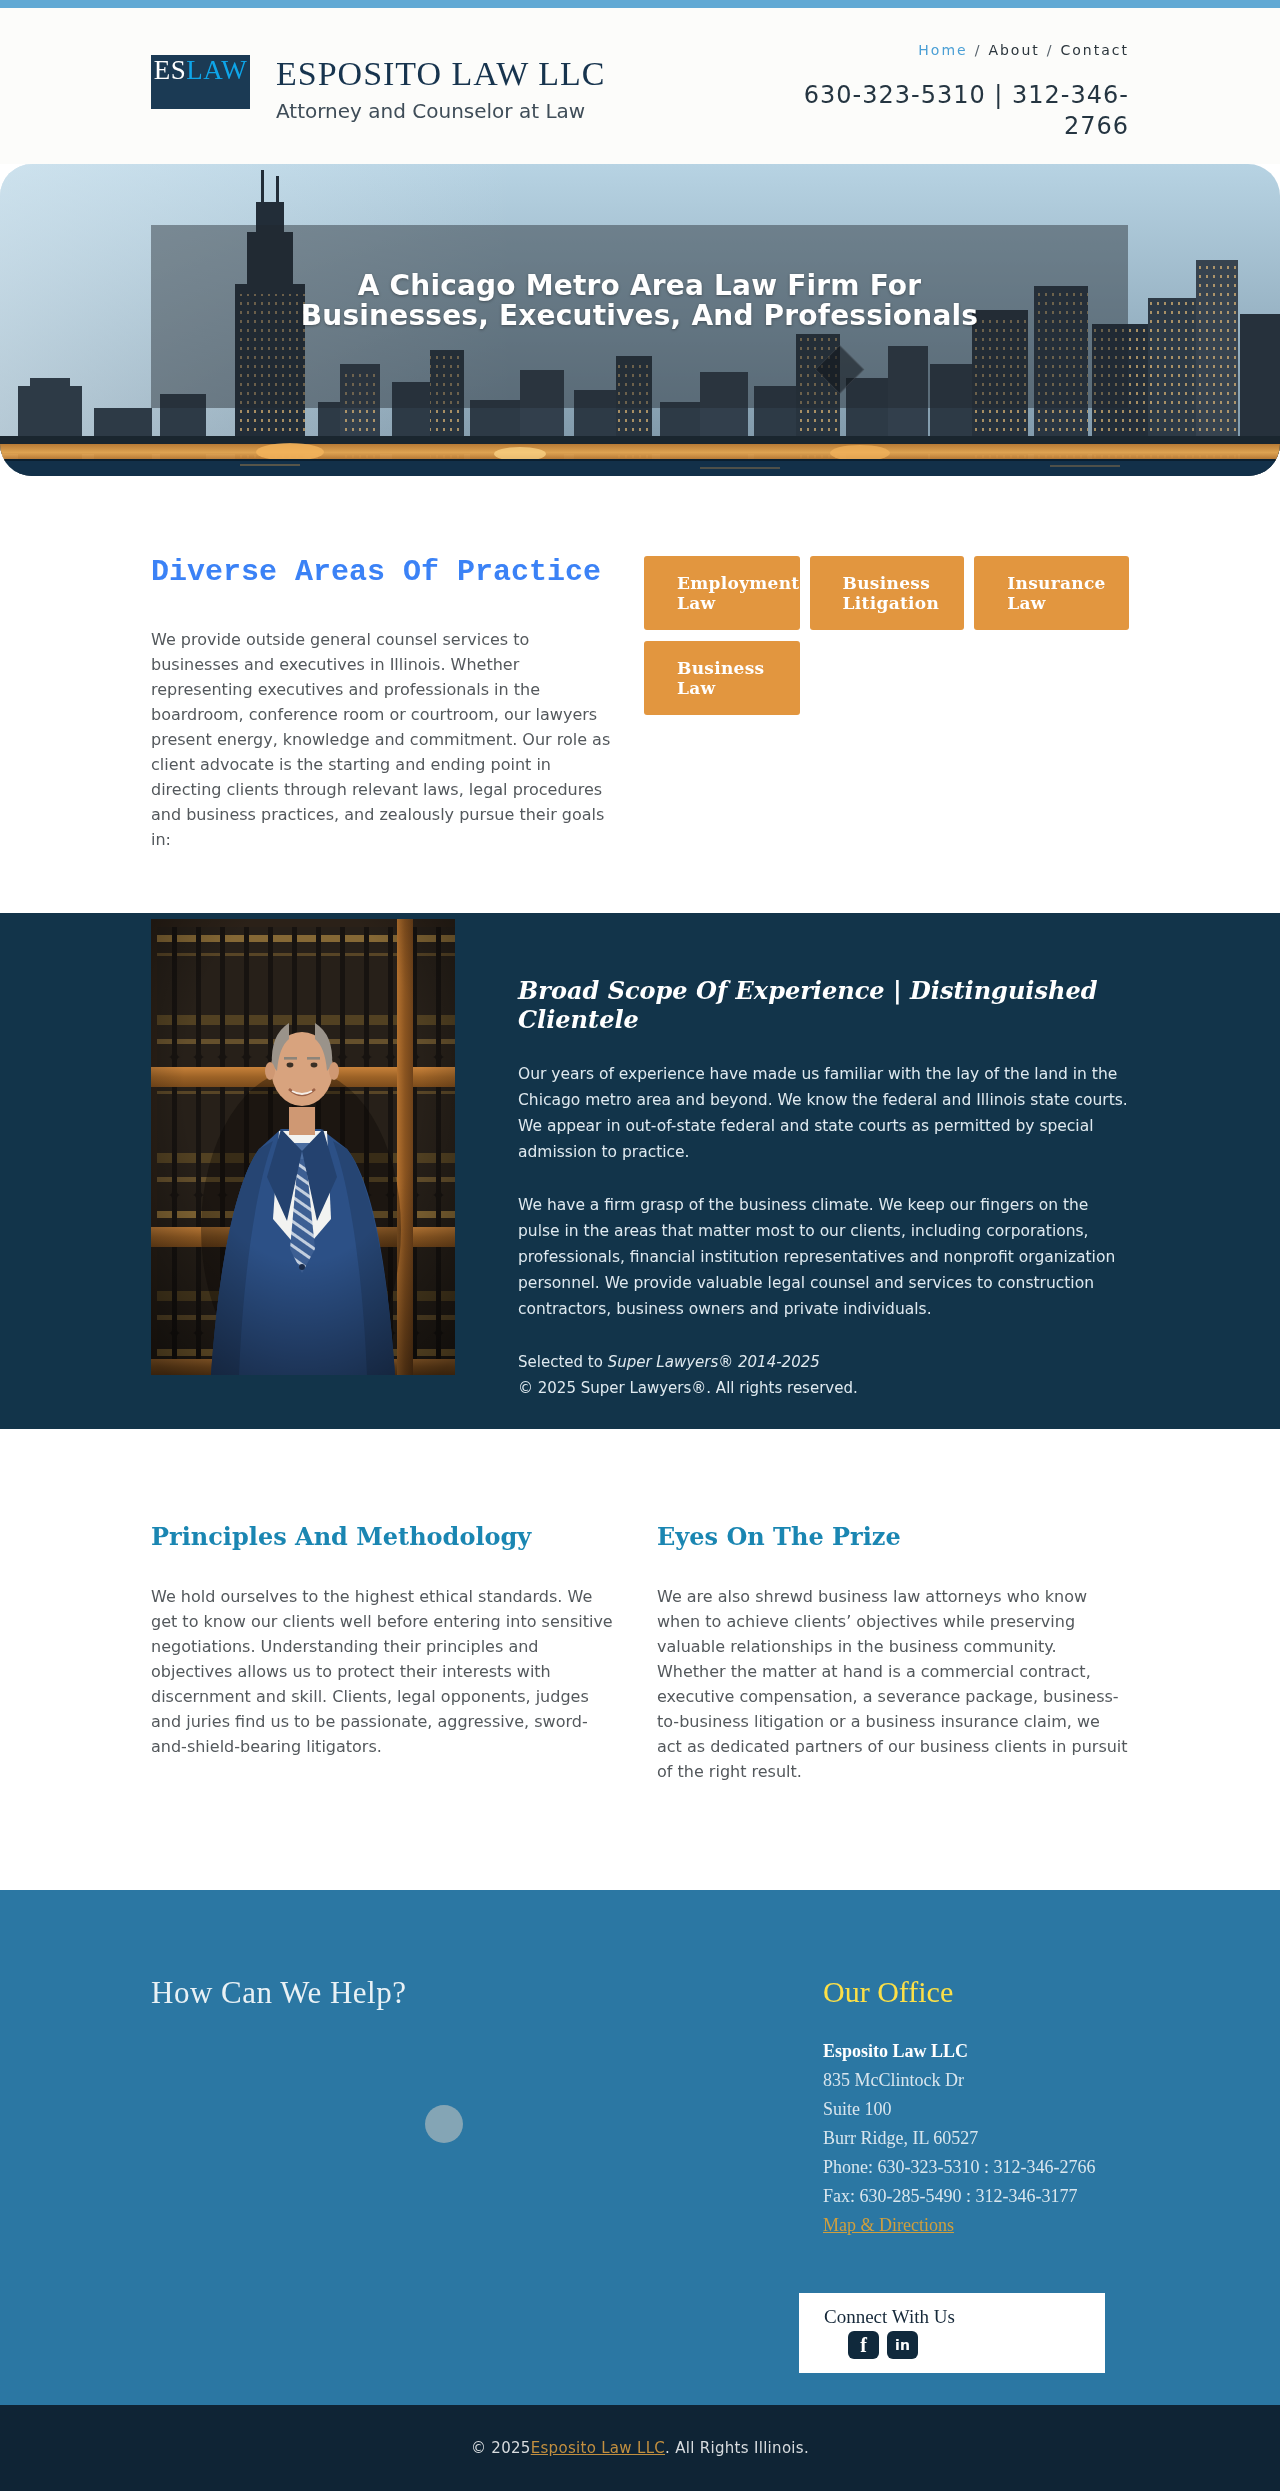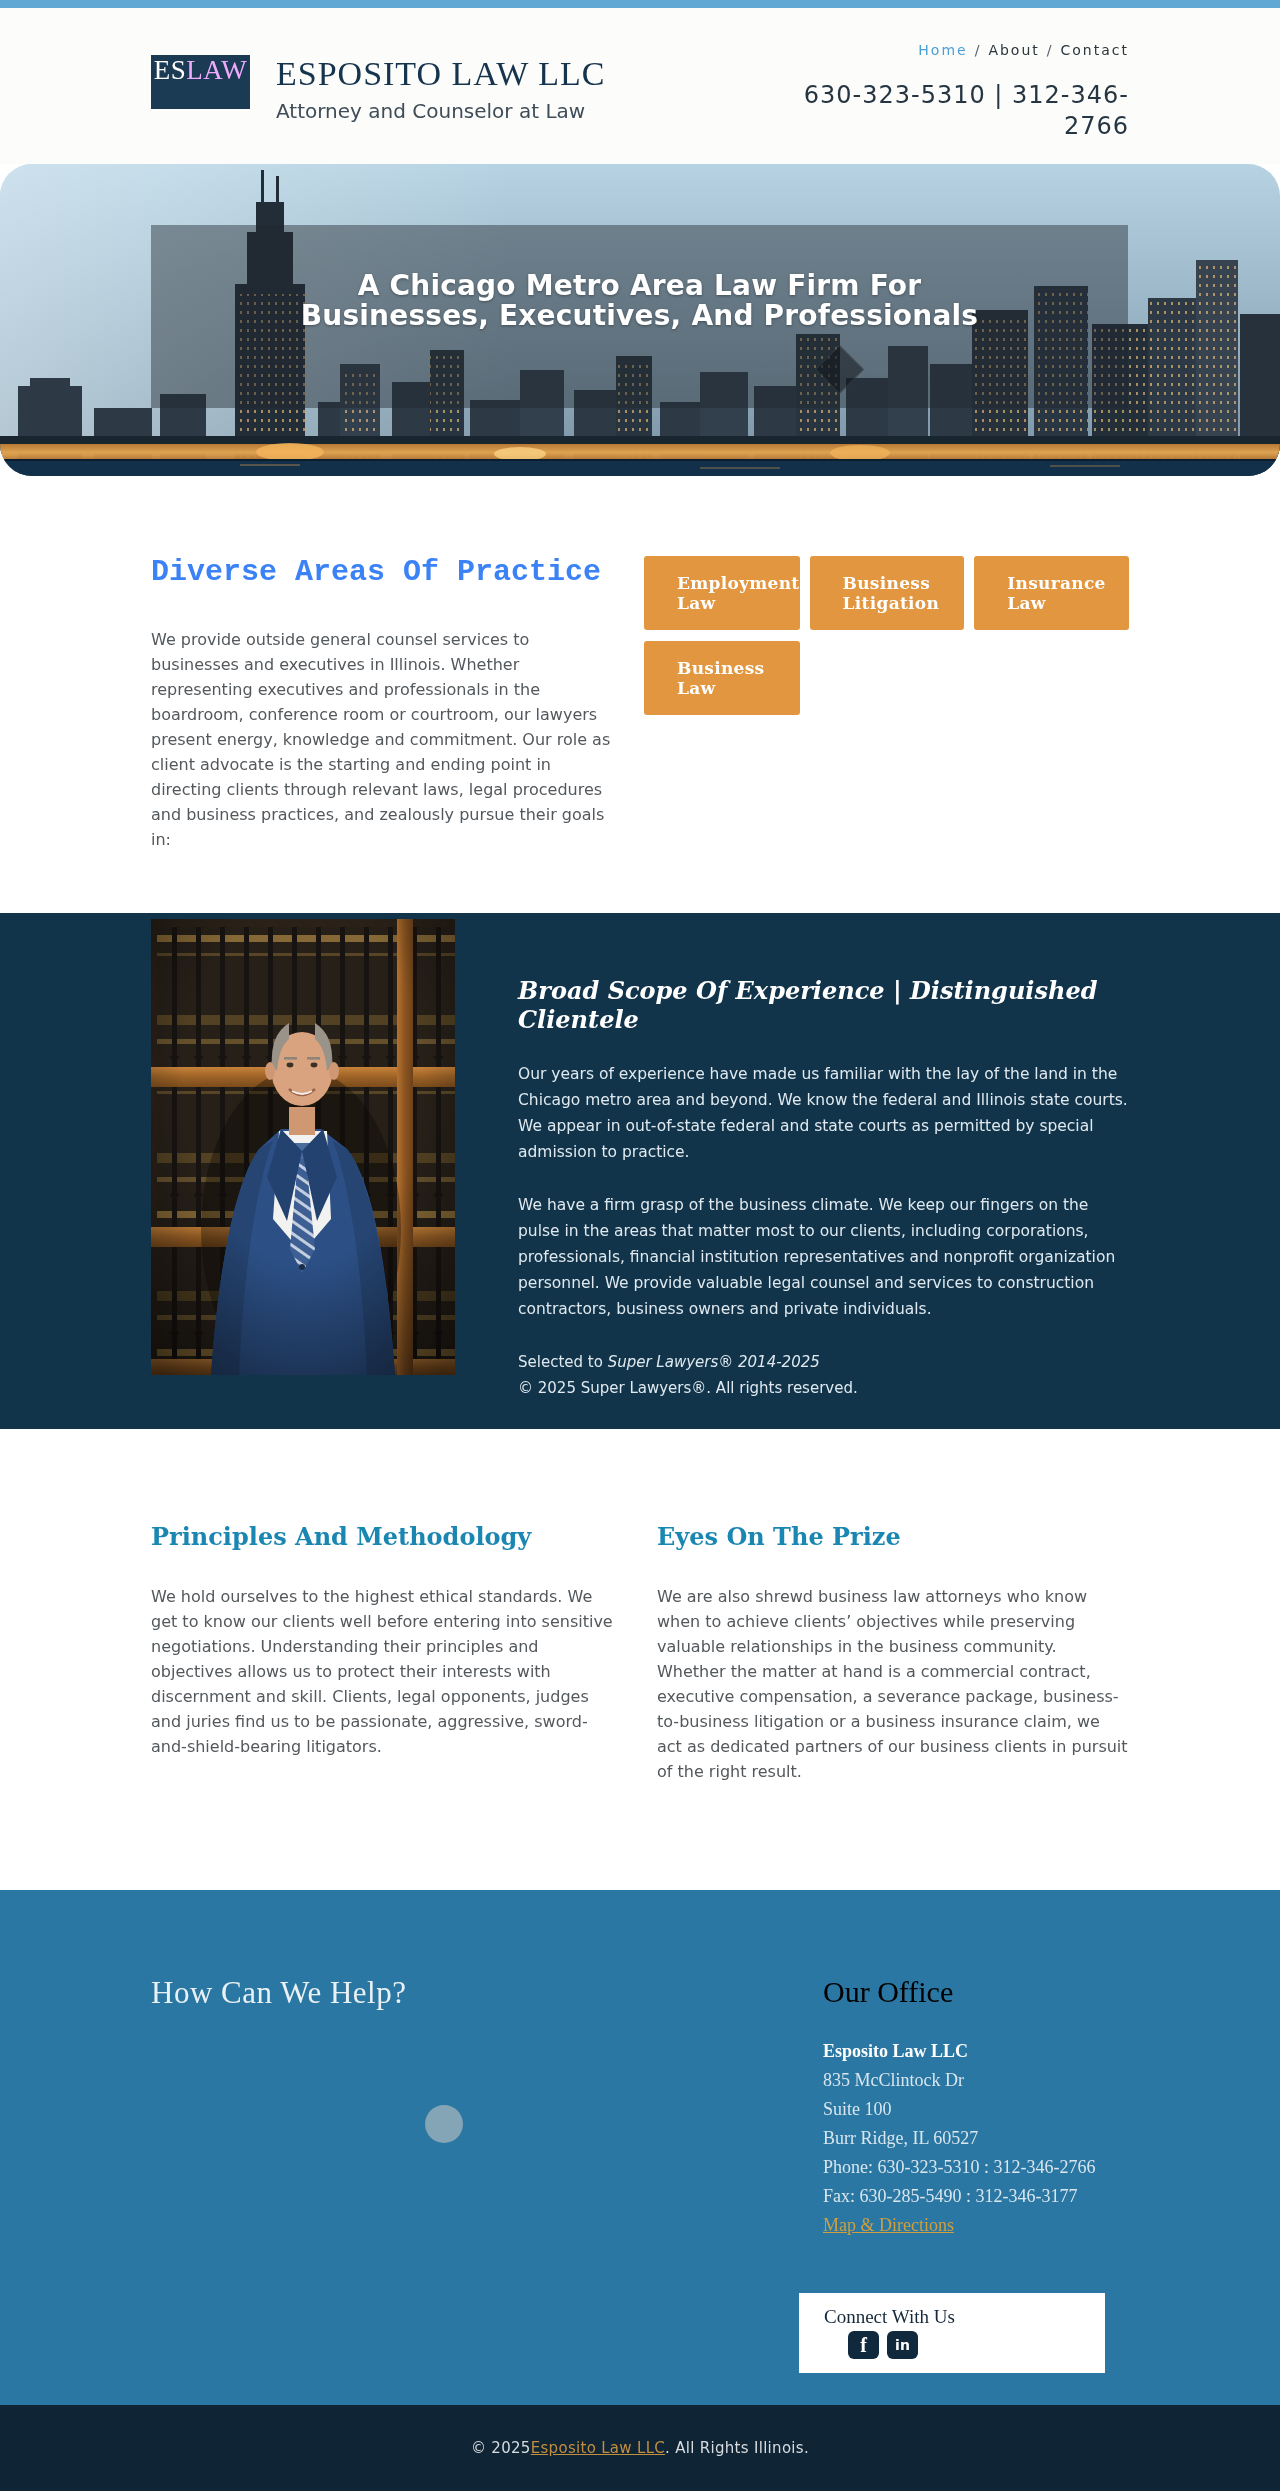--- a/index.html
+++ b/index.html
@@ -8,21 +8,21 @@
 
   
   .topbar{height:8px;background:#61a9d4;}
 
   
   .header{height:156px;background:#fcfcfa;position:relative;box-sizing:border-box;}
   .header .container{height:156px;}
   .logo-wrap{position:absolute;left:0;top:47px;display:flex;align-items:flex-start;cursor:pointer;}
   .logo-box{width:99px;height:54px;background:#1b3a54;display:flex;justify-content:center;
             font-family:"Liberation Serif",serif;font-size:27px;letter-spacing:.5px;color:#ffffff;}
-  .logo-law{color:#f0abfc;}
+  .logo-law{color:#0ea5e9;}
   .firm{margin-left:26px;}
   .firm-name{font-family:"Liberation Serif",serif;font-size:34px;color:#17344e;letter-spacing:1px;line-height:1.1;}
   .firm-tag{font-size:20px;color:#3f4d58;margin-top:7px;}
   .topnav{position:absolute;right:0;top:34px;font-size:14px;letter-spacing:2px;}
   .topnav a{text-decoration:none;color:#2b353c;cursor:pointer;}
   .topnav a.active{color:#4a9fd5;}
   .topnav .sep{color:#59646d;margin:0 7px;}
   .phone{position:absolute;right:0;top:72px;width:340px;text-align:right;font-size:24px;line-height:31px;
          color:#253541;letter-spacing:1px;}
 
@@ -62,21 +62,21 @@
   .cols-flex{display:flex;}
   .col-l{width:466px;margin-right:40px;}
   .col-r{width:472px;}
   h3.teal{font-family:"DejaVu Serif",serif;font-weight:bold;color:#1a86b2;font-size:24px;margin:0 0 33px 0;line-height:1.15;}
 
   
   .sec-footer{height:515px;box-sizing:border-box;background:#2b77a3;padding-top:85px;overflow:hidden;}
   .footer-help{font-family:"Liberation Serif",serif;font-size:31px;color:#e9f1f5;letter-spacing:.5px;margin:0;font-weight:normal;}
   .footer-circle{position:absolute;left:274px;top:130px;width:38px;height:38px;border-radius:50%;background:#84a5b5;}
   .office{position:absolute;left:672px;top:0;width:306px;}
-  .office h4{font-family:"Liberation Serif",serif;font-size:30px;color:#000000;margin:0 0 28px 0;font-weight:normal;}
+  .office h4{font-family:"Liberation Serif",serif;font-size:30px;color:#fde047;margin:0 0 28px 0;font-weight:normal;}
   .office .addr{font-family:"Liberation Serif",serif;font-size:18px;line-height:29px;color:#d9e6ee;}
   .office .addr .bold{font-weight:bold;color:#ffffff;}
   .map-link{color:#cf9f3e;text-decoration:underline;cursor:pointer;}
   .connect{position:absolute;left:648px;top:318px;width:306px;height:80px;background:#ffffff;box-sizing:border-box;
            padding:13px 0 0 25px;}
   .connect-title{font-family:"Liberation Serif",serif;font-size:19px;color:#16293a;}
   .social-row{display:flex;gap:8px;margin:3px 0 0 24px;}
   .social{width:31px;height:28px;border-radius:6px;background:#10293c;color:#ffffff;display:flex;align-items:center;
           justify-content:center;cursor:pointer;text-decoration:none;}
   .social .fb{font-family:"Liberation Serif",serif;font-weight:bold;font-size:20px;line-height:1;}

